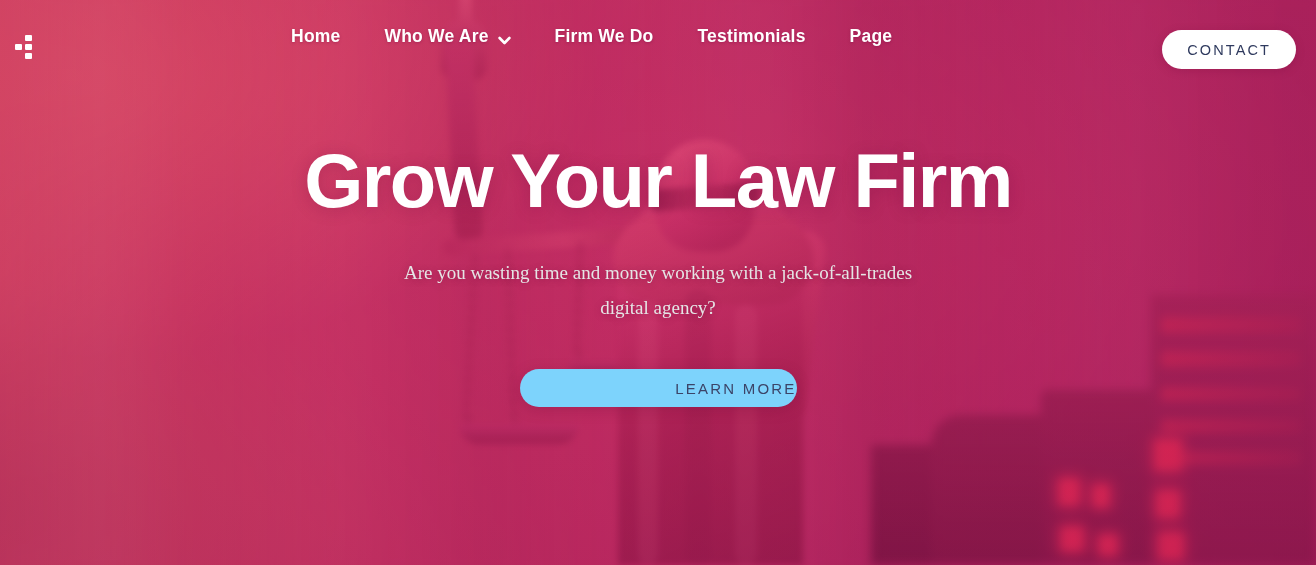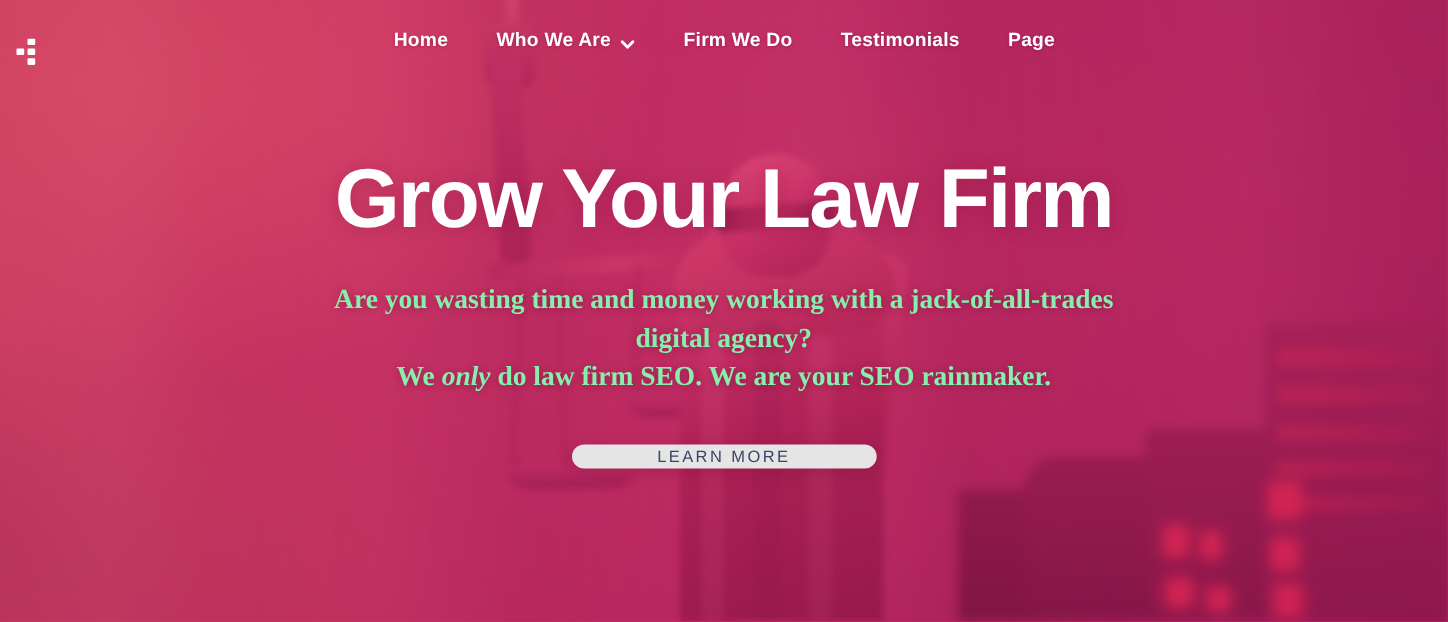--- a/index.html
+++ b/index.html
@@ -144,32 +144,32 @@
 
   .headline {
     color:#fff; font-weight:700; font-size:76px; line-height:88px;
     letter-spacing:-1.6px;
     text-shadow:0 2px 16px rgba(120,12,62,.30);
   }
   .headline .hl-line { display:block; }
 
   .subcopy {
     margin-top:30px;
-    color:#86efac; font-family:"Liberation Serif", serif;
-    font-size:25px; line-height:35px; font-weight:700;
+    color:#e5e5e5; font-family:"Liberation Serif", serif;
+    font-size:19px; line-height:35px; font-weight:400;
     text-shadow:0 1px 7px rgba(110,12,58,.45);
   }
   .subcopy .s-line { display:block; }
   .subcopy em { font-style:italic; }
 
   .learn-wrap { margin-top:44px; display:flex; justify-content:center; }
   .learn-btn {
-    width:277px; height:22px; border-radius:19px; background:#e5e5e5;
+    width:277px; height:38px; border-radius:19px; background:#7dd3fc;
     color:#3c4468; font-size:15px; letter-spacing:2.2px;
-    display:flex; align-items:center; justify-content:center; cursor:pointer;
+    display:flex; align-items:center; justify-content:flex-end; cursor:pointer;
     box-shadow:0 3px 14px rgba(110,10,55,.25);
   }
 </style>
 </head>
 <body>
 
 <div class="hero">
 
   <div class="bg-base"></div>
   <div class="bg-bands"></div>
@@ -260,33 +260,35 @@
         <div class="nav-item">
           <span>Testimonials</span>
         </div>
 
         <div class="nav-item">
           <span>Page</span>
         </div>
 
       </nav>
 
+      <div class="contact-btn">
+        <span>CONTACT</span>
+      </div>
 
     </div>
 
     <div class="hero-copy">
 
       <h1 class="headline">
         <span class="hl-line">Grow Your Law Firm</span>
       </h1>
 
       <p class="subcopy">
         <span class="s-line">Are you wasting time and money working with a jack-of-all-trades</span>
         <span class="s-line">digital agency?</span>
-        <span class="s-line"><span>We </span><em>only</em><span> do law firm SEO. We are your SEO rainmaker.</span></span>
       </p>
 
       <div class="learn-wrap">
         <div class="learn-btn">
           <span>LEARN MORE</span>
         </div>
       </div>
 
     </div>
 

